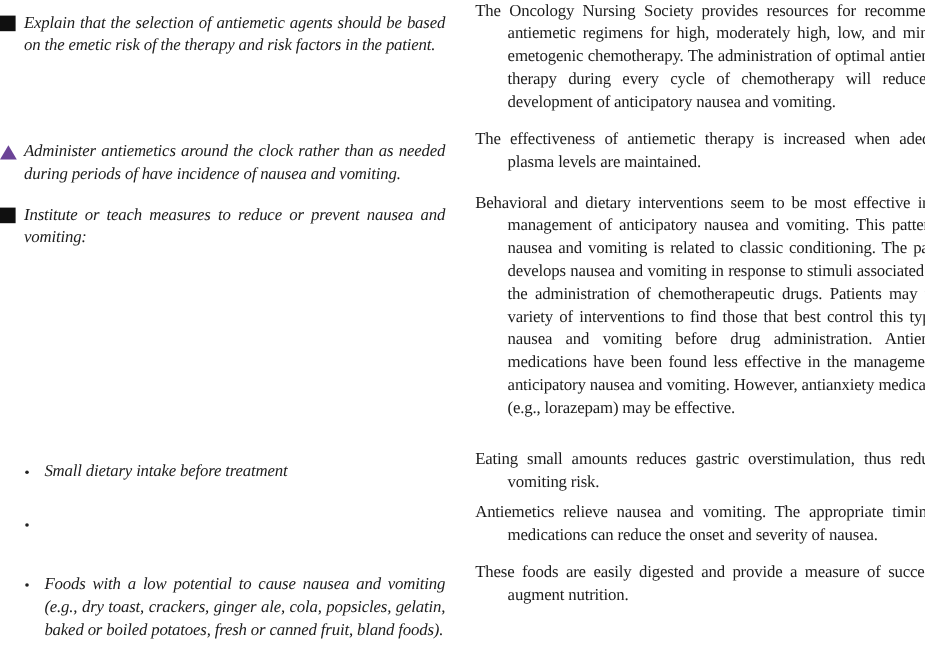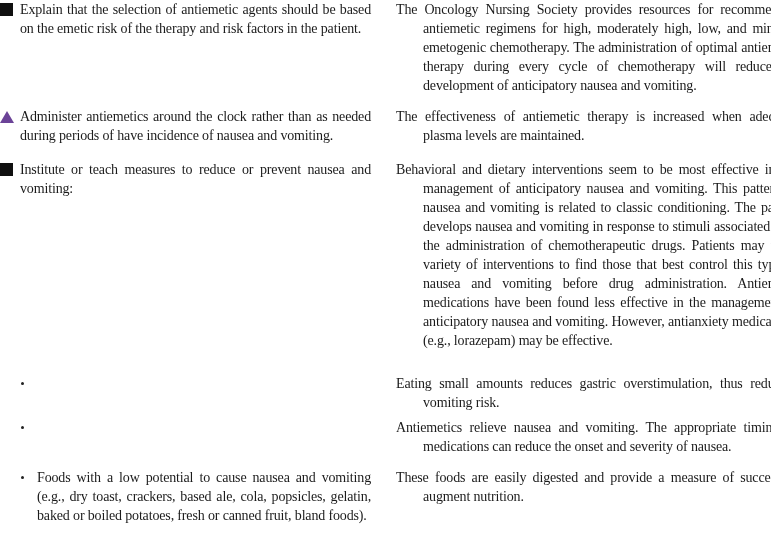--- a/index.html
+++ b/index.html
@@ -20,23 +20,24 @@
     color: #1b1b1b;
   }
   .row {
     position: absolute;
     left: 0;
     width: 771px;
   }
   .intervention-cell {
     position: absolute;
     left: 0;
-    top: 0;
+    top: 10px;
     width: 371px;
     text-align: justify;
+    font-style: italic;
   }
   .intervention-cell .txt {
     position: relative;
     padding-left: 20px;
   }
   .intervention-cell.sub .txt {
     padding-left: 37px;
   }
   .rationale-cell {
     position: absolute;
@@ -114,20 +115,21 @@
     </div>
     <div class="rationale-cell">
       <span>Behavioral and dietary interventions seem to be most effective in the management of anticipatory nausea and vomiting. This pattern of nausea and vomiting is related to classic conditioning. The patient develops nausea and vomiting in response to stimuli associated with the administration of chemotherapeutic drugs. Patients may try a variety of interventions to find those that best control this type of nausea and vomiting before drug administration. Antiemetic medications have been found less effective in the management of anticipatory nausea and vomiting. However, antianxiety medications (e.g., lorazepam) may be effective.</span>
     </div>
   </div>
 
   <div class="row" style="top:374px">
     <div class="intervention-cell sub">
       <div class="txt">
         <span class="marker-dot"></span>
+        <span>Small dietary intake before treatment</span>
       </div>
     </div>
     <div class="rationale-cell">
       <span>Eating small amounts reduces gastric overstimulation, thus reducing vomiting risk.</span>
     </div>
   </div>
 
   <div class="row" style="top:418px">
     <div class="intervention-cell sub">
       <div class="txt">
@@ -136,21 +138,21 @@
     </div>
     <div class="rationale-cell">
       <span>Antiemetics relieve nausea and vomiting. The appropriate timing of medications can reduce the onset and severity of nausea.</span>
     </div>
   </div>
 
   <div class="row" style="top:468px">
     <div class="intervention-cell sub">
       <div class="txt">
         <span class="marker-dot"></span>
-        <span>Foods with a low potential to cause nausea and vomiting (e.g., dry toast, crackers, based ale, cola, popsicles, gelatin, baked or boiled potatoes, fresh or canned fruit, bland foods).</span>
+        <span>Foods with a low potential to cause nausea and vomiting (e.g., dry toast, crackers, ginger ale, cola, popsicles, gelatin, baked or boiled potatoes, fresh or canned fruit, bland foods).</span>
       </div>
     </div>
     <div class="rationale-cell">
       <span>These foods are easily digested and provide a measure of success to augment nutrition.</span>
     </div>
   </div>
 
 </div>
 
 </body></html>

